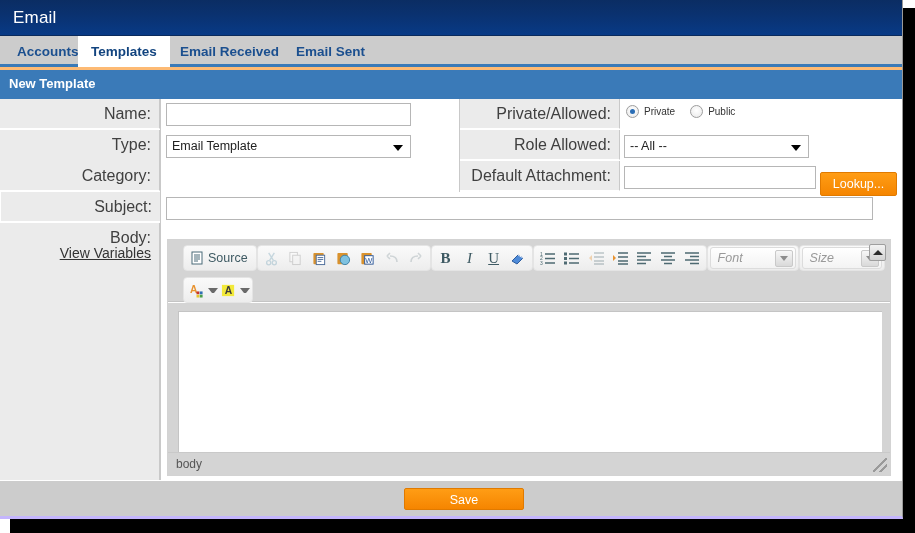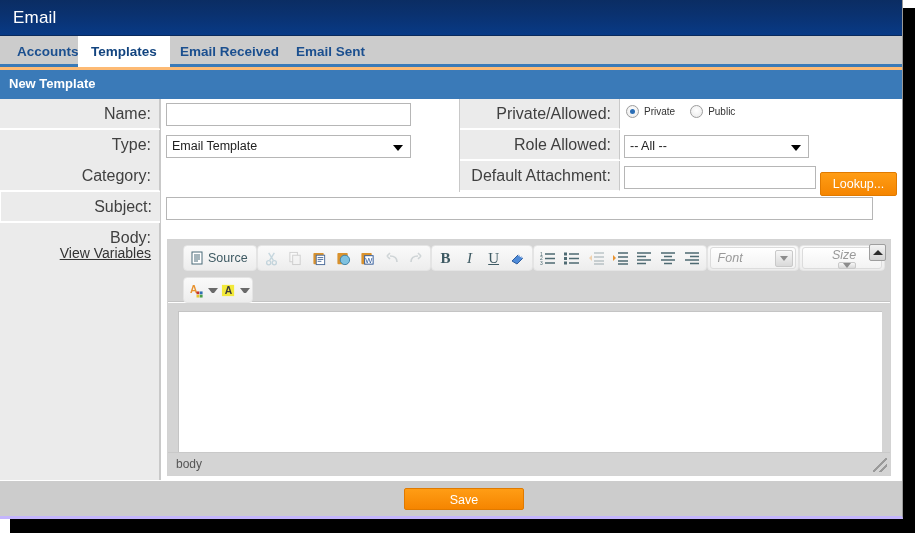--- a/index.html
+++ b/index.html
@@ -529,21 +529,21 @@
 
           <div class="tb-group">
             <div class="combo" style="width:86px;">
               <span class="ph">Font</span>
               <span class="cbtn">
                   <i></i>
                 </span>
             </div>
           </div>
           <div class="tb-group">
-            <div class="combo" style="width:56px;flex-direction:column;">
+            <div class="combo" style="width:56px;">
               <span class="ph">Size</span>
               <span class="cbtn">
                   <i></i>
                 </span>
             </div>
           </div>
         </div>
 
         <div class="tb-row" style="margin-top:4px;">
           <div class="tb-group">

